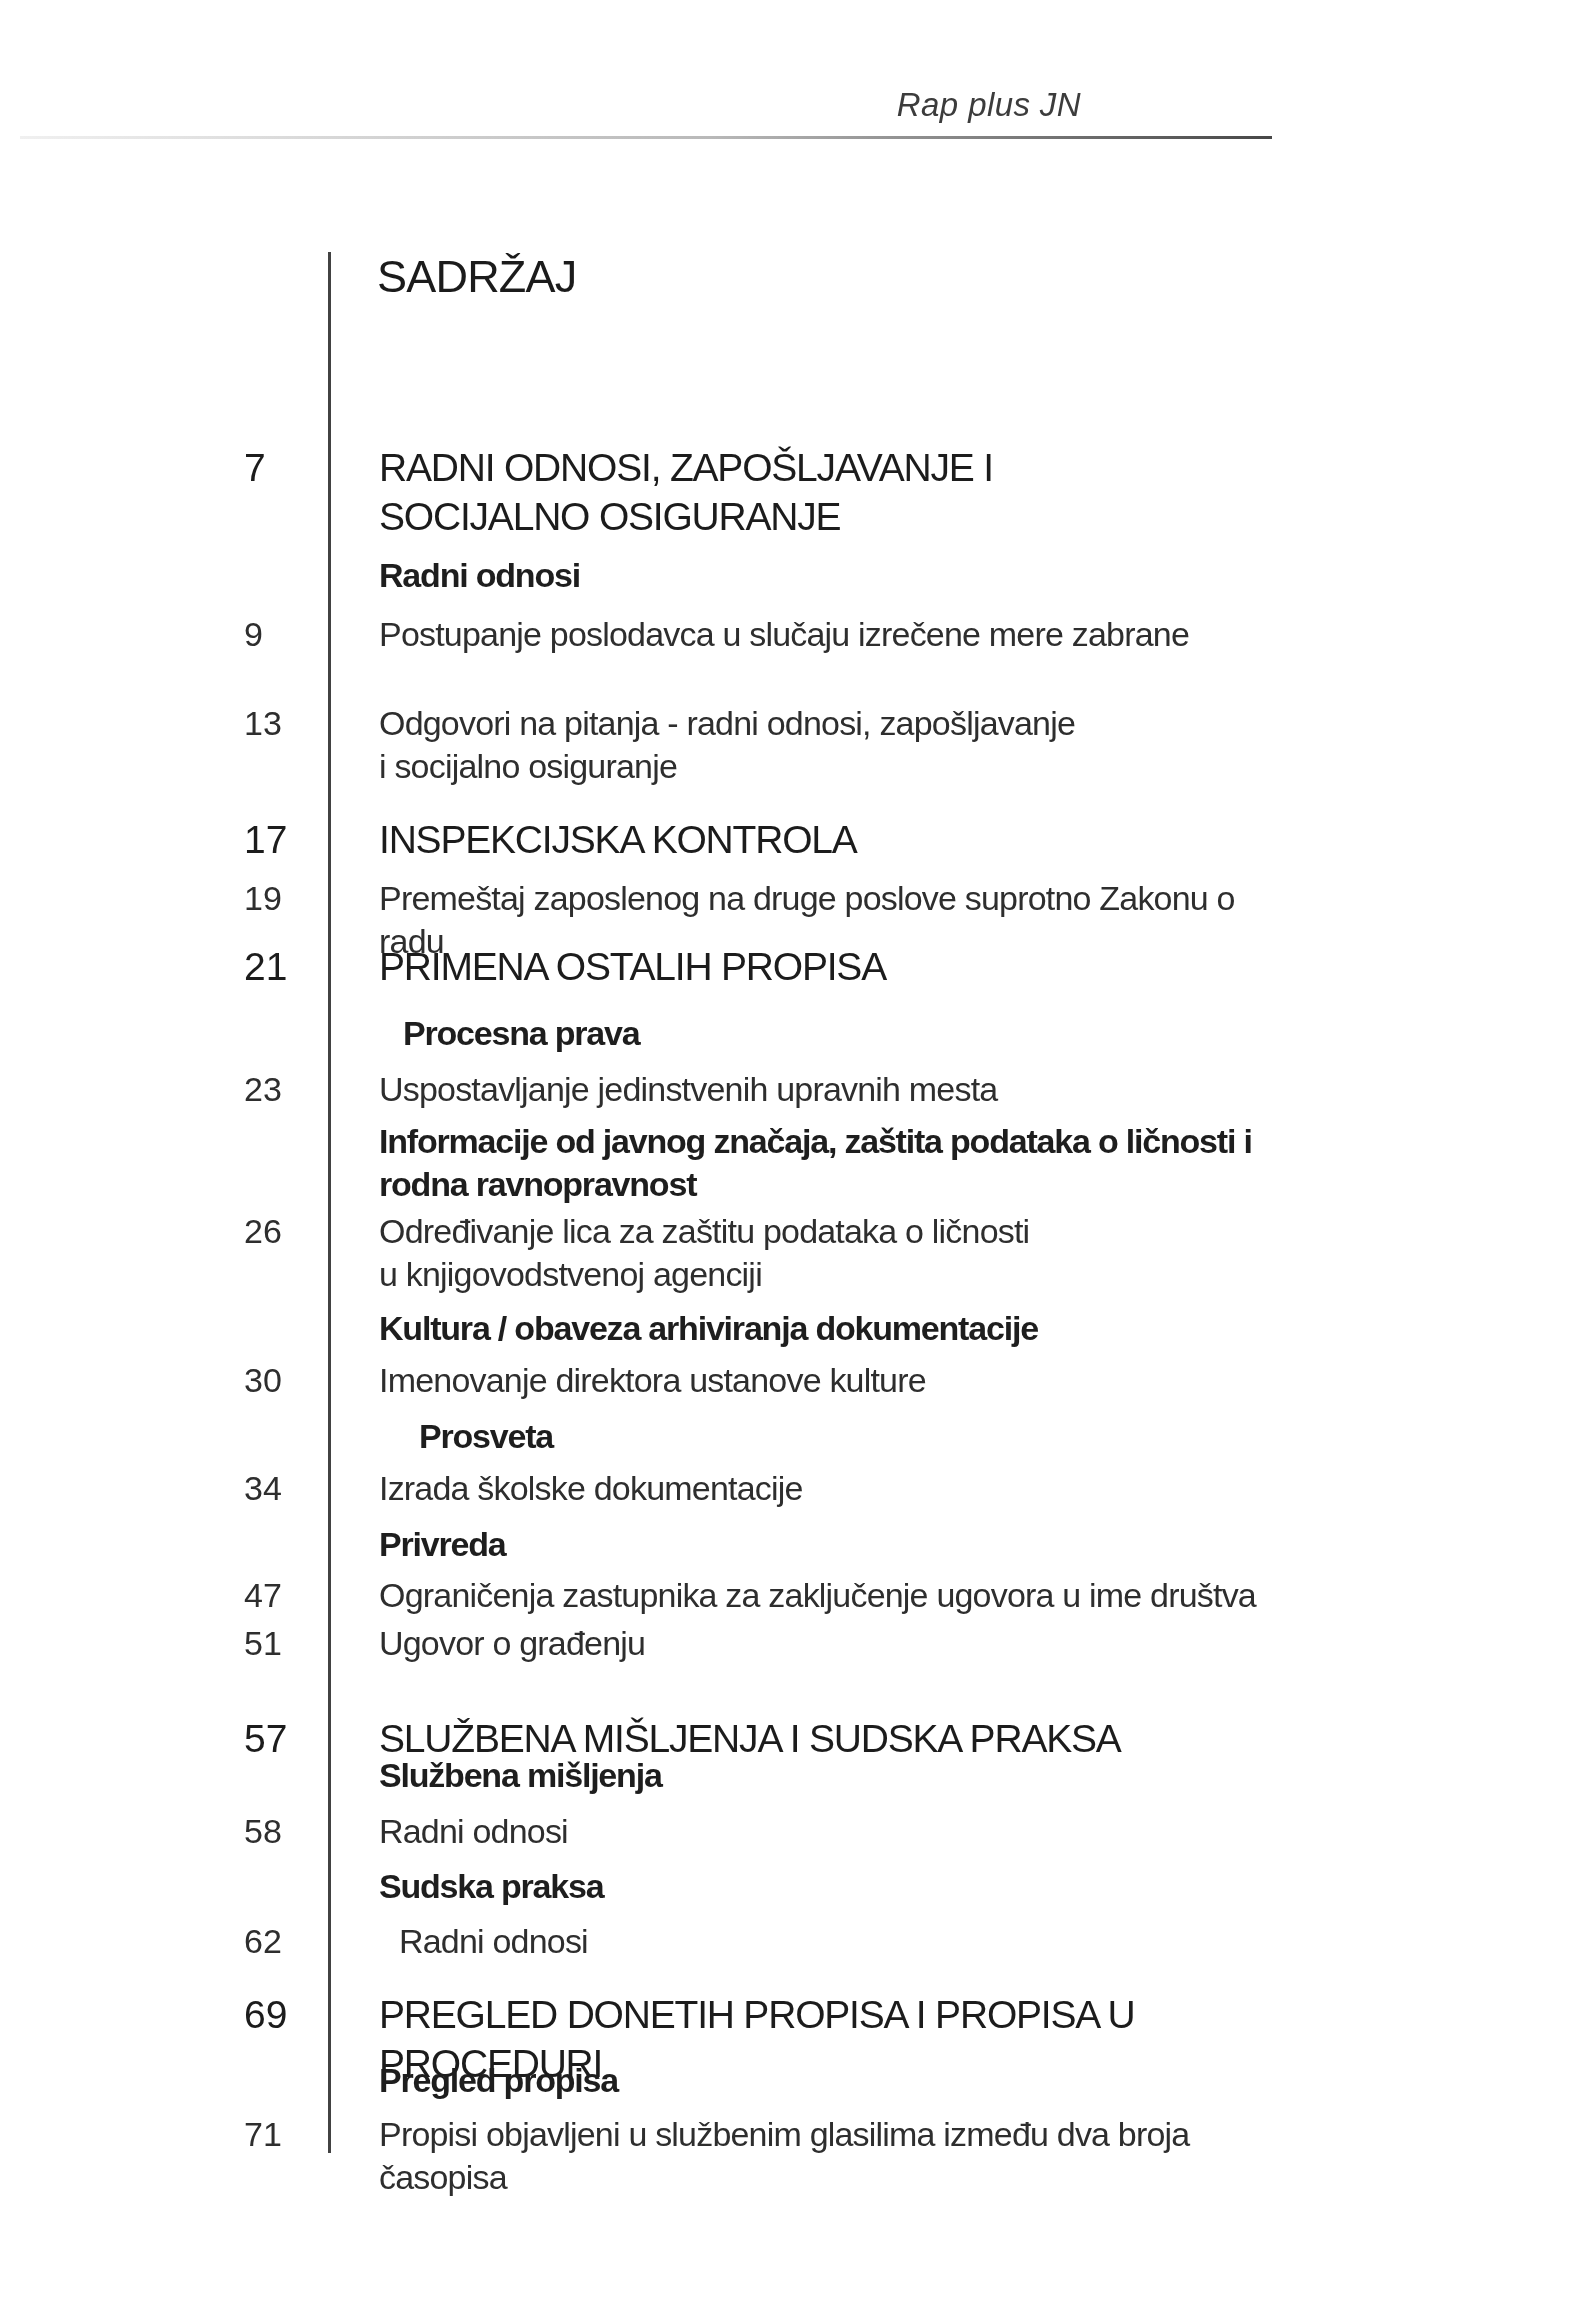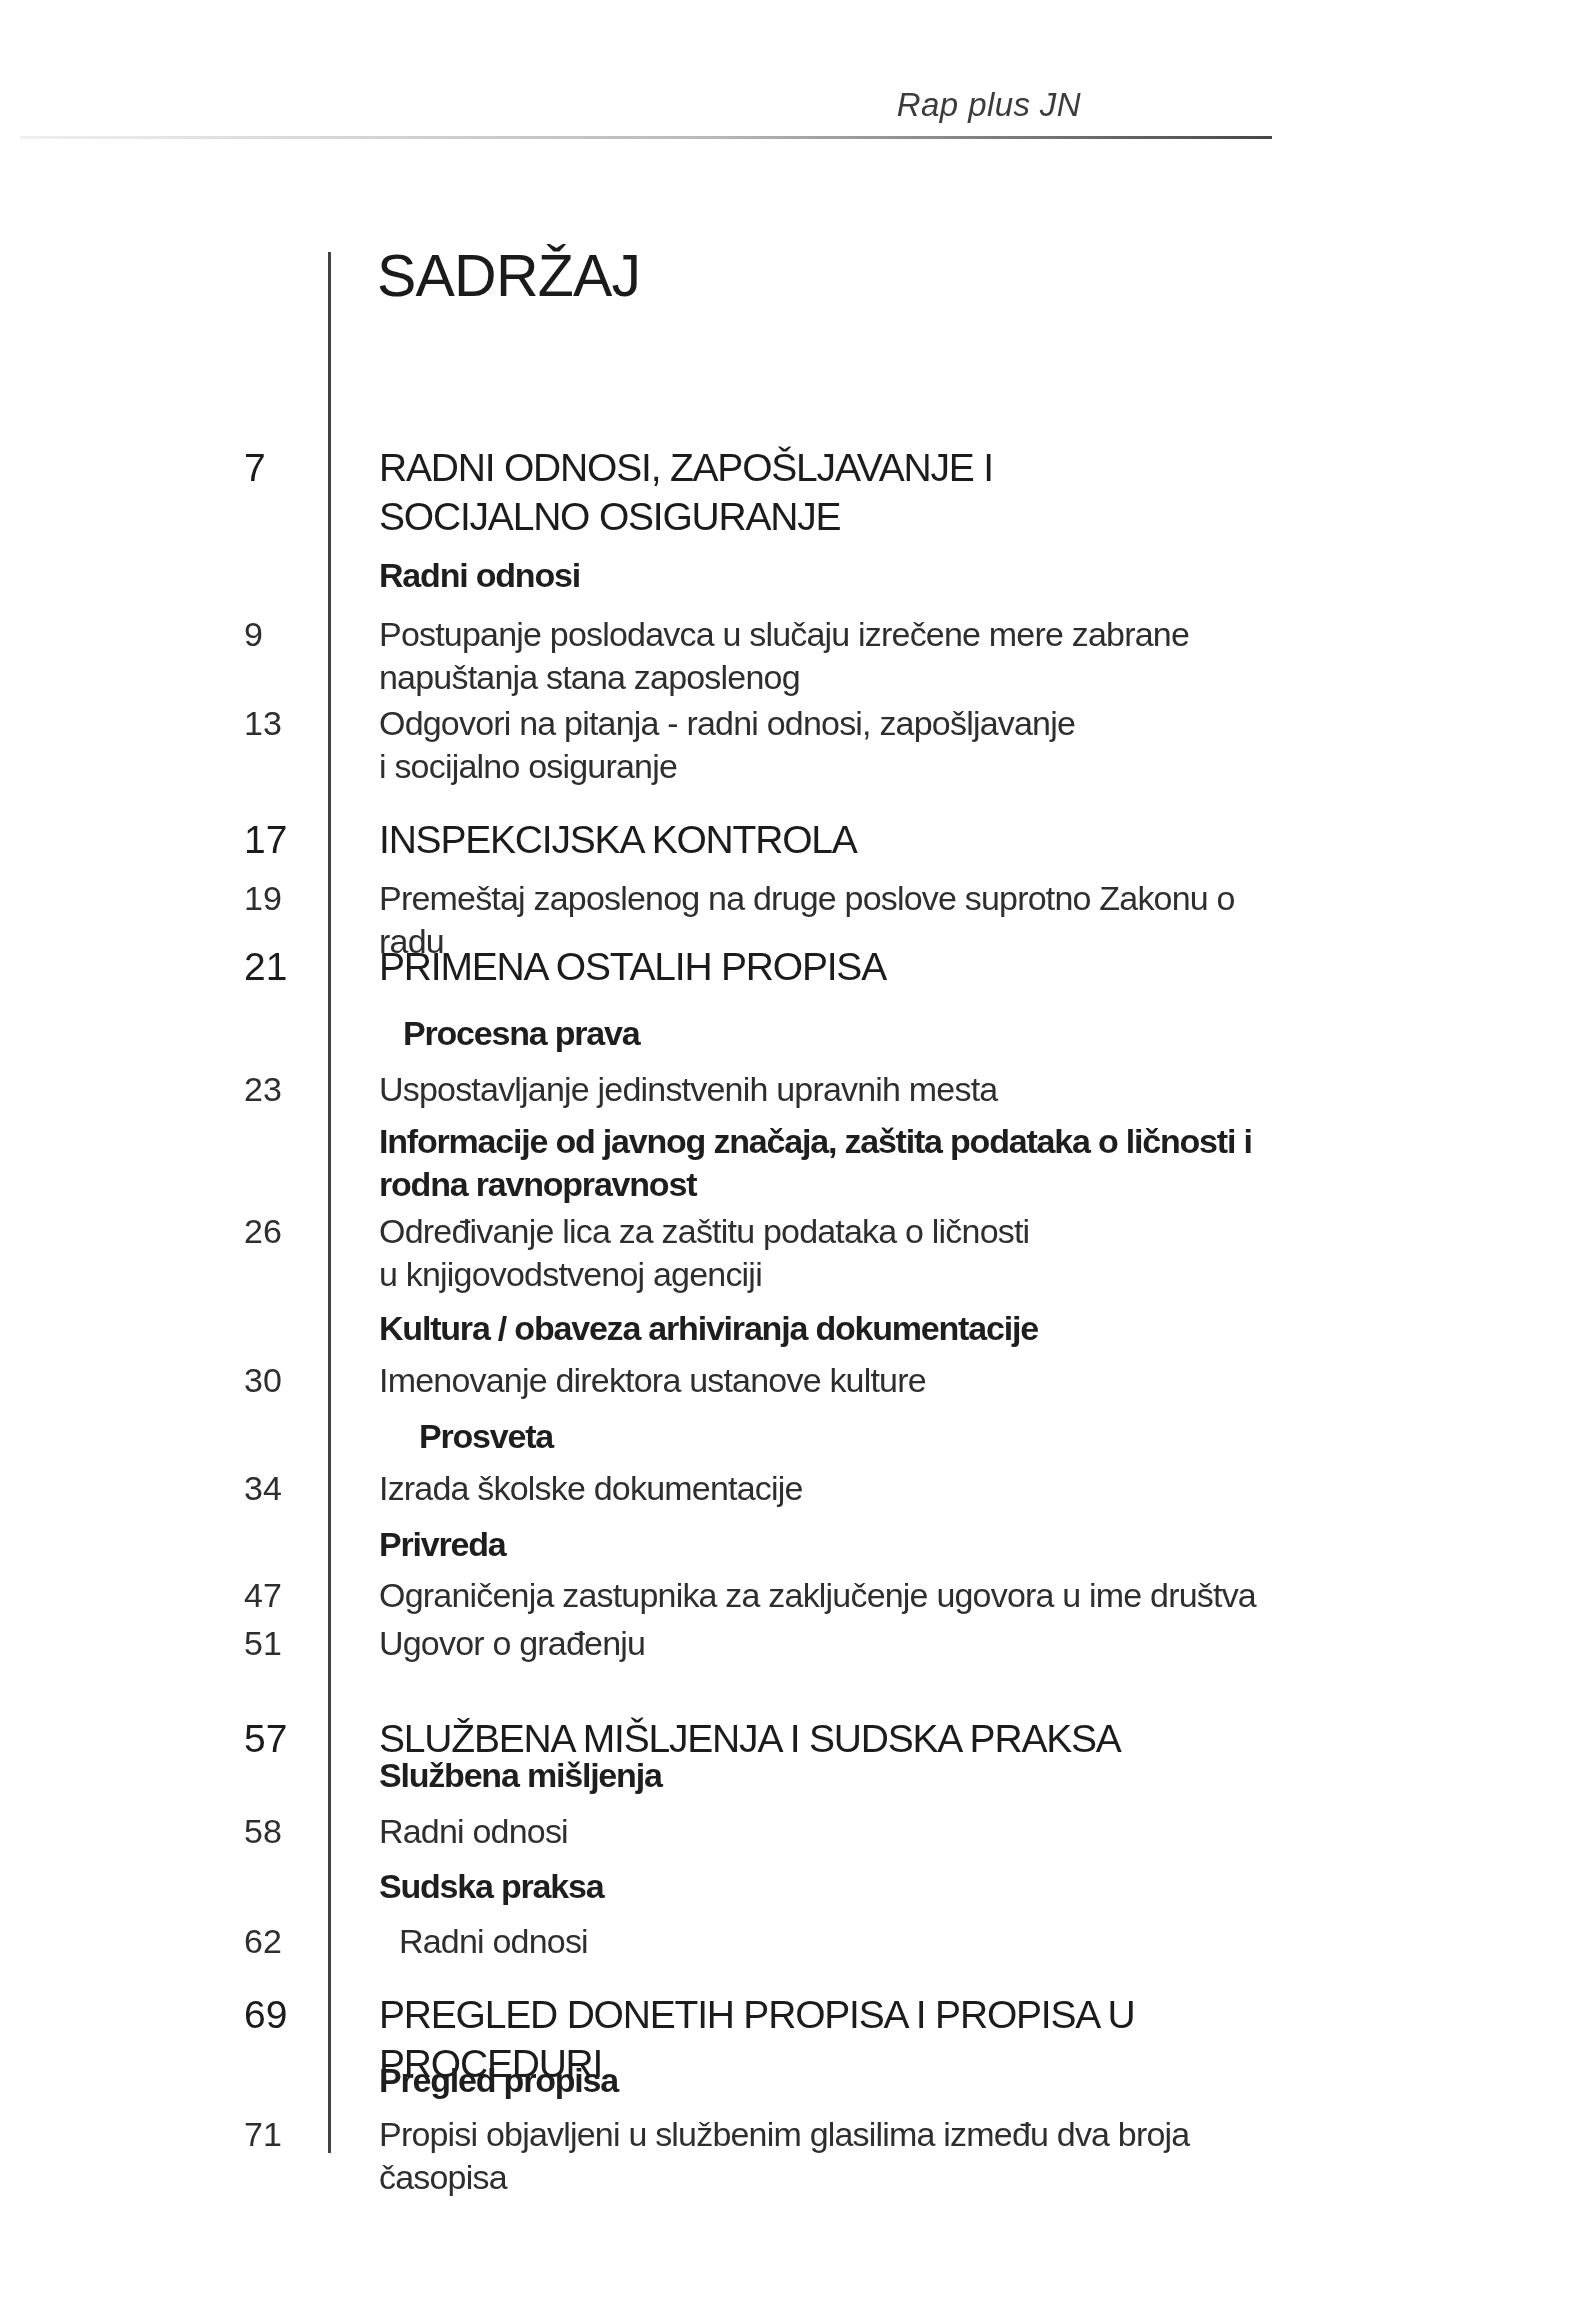--- a/index.html
+++ b/index.html
@@ -36,21 +36,21 @@
     left: 328px;
     top: 252px;
     width: 2.5px;
     height: 1901px;
     background: #424242;
   }
   .page-title {
     position: absolute;
     left: 377px;
     top: 244px;
-    font-size: 59px;
+    font-size: 45px;
     line-height: 65px;
     font-weight: 300;
     letter-spacing: -0.8px;
     color: #1b1b1b;
   }
   .row { position: absolute; left: 0; width: 100%; }
   .row .num { position: absolute; left: 244px; top: 0; }
   .row .txt { margin-left: 379px; letter-spacing: -0.8px; }
   .row.item { font-size: 34px; line-height: 43px; font-weight: 300; color: #2e2e2e; }
   .row.subheading { font-size: 34px; line-height: 43px; font-weight: 600; color: #1e1e1e; }
@@ -76,21 +76,20 @@
       </div>
       <div class="row subheading" style="top: 554px;">
         <div class="txt">
           <div class="line">Radni odnosi</div>
         </div>
       </div>
       <div class="row item" style="top: 613px;">
         <span class="num">9</span>
         <div class="txt">
           <div class="line">Postupanje poslodavca u slučaju izrečene mere zabrane</div>
-          <div class="line">napuštanja stana zaposlenog</div>
         </div>
       </div>
       <div class="row item" style="top: 702px;">
         <span class="num">13</span>
         <div class="txt">
           <div class="line">Odgovori na pitanja - radni odnosi, zapošljavanje</div>
           <div class="line">i socijalno osiguranje</div>
         </div>
       </div>
       <div class="row section" style="top: 815px;">

